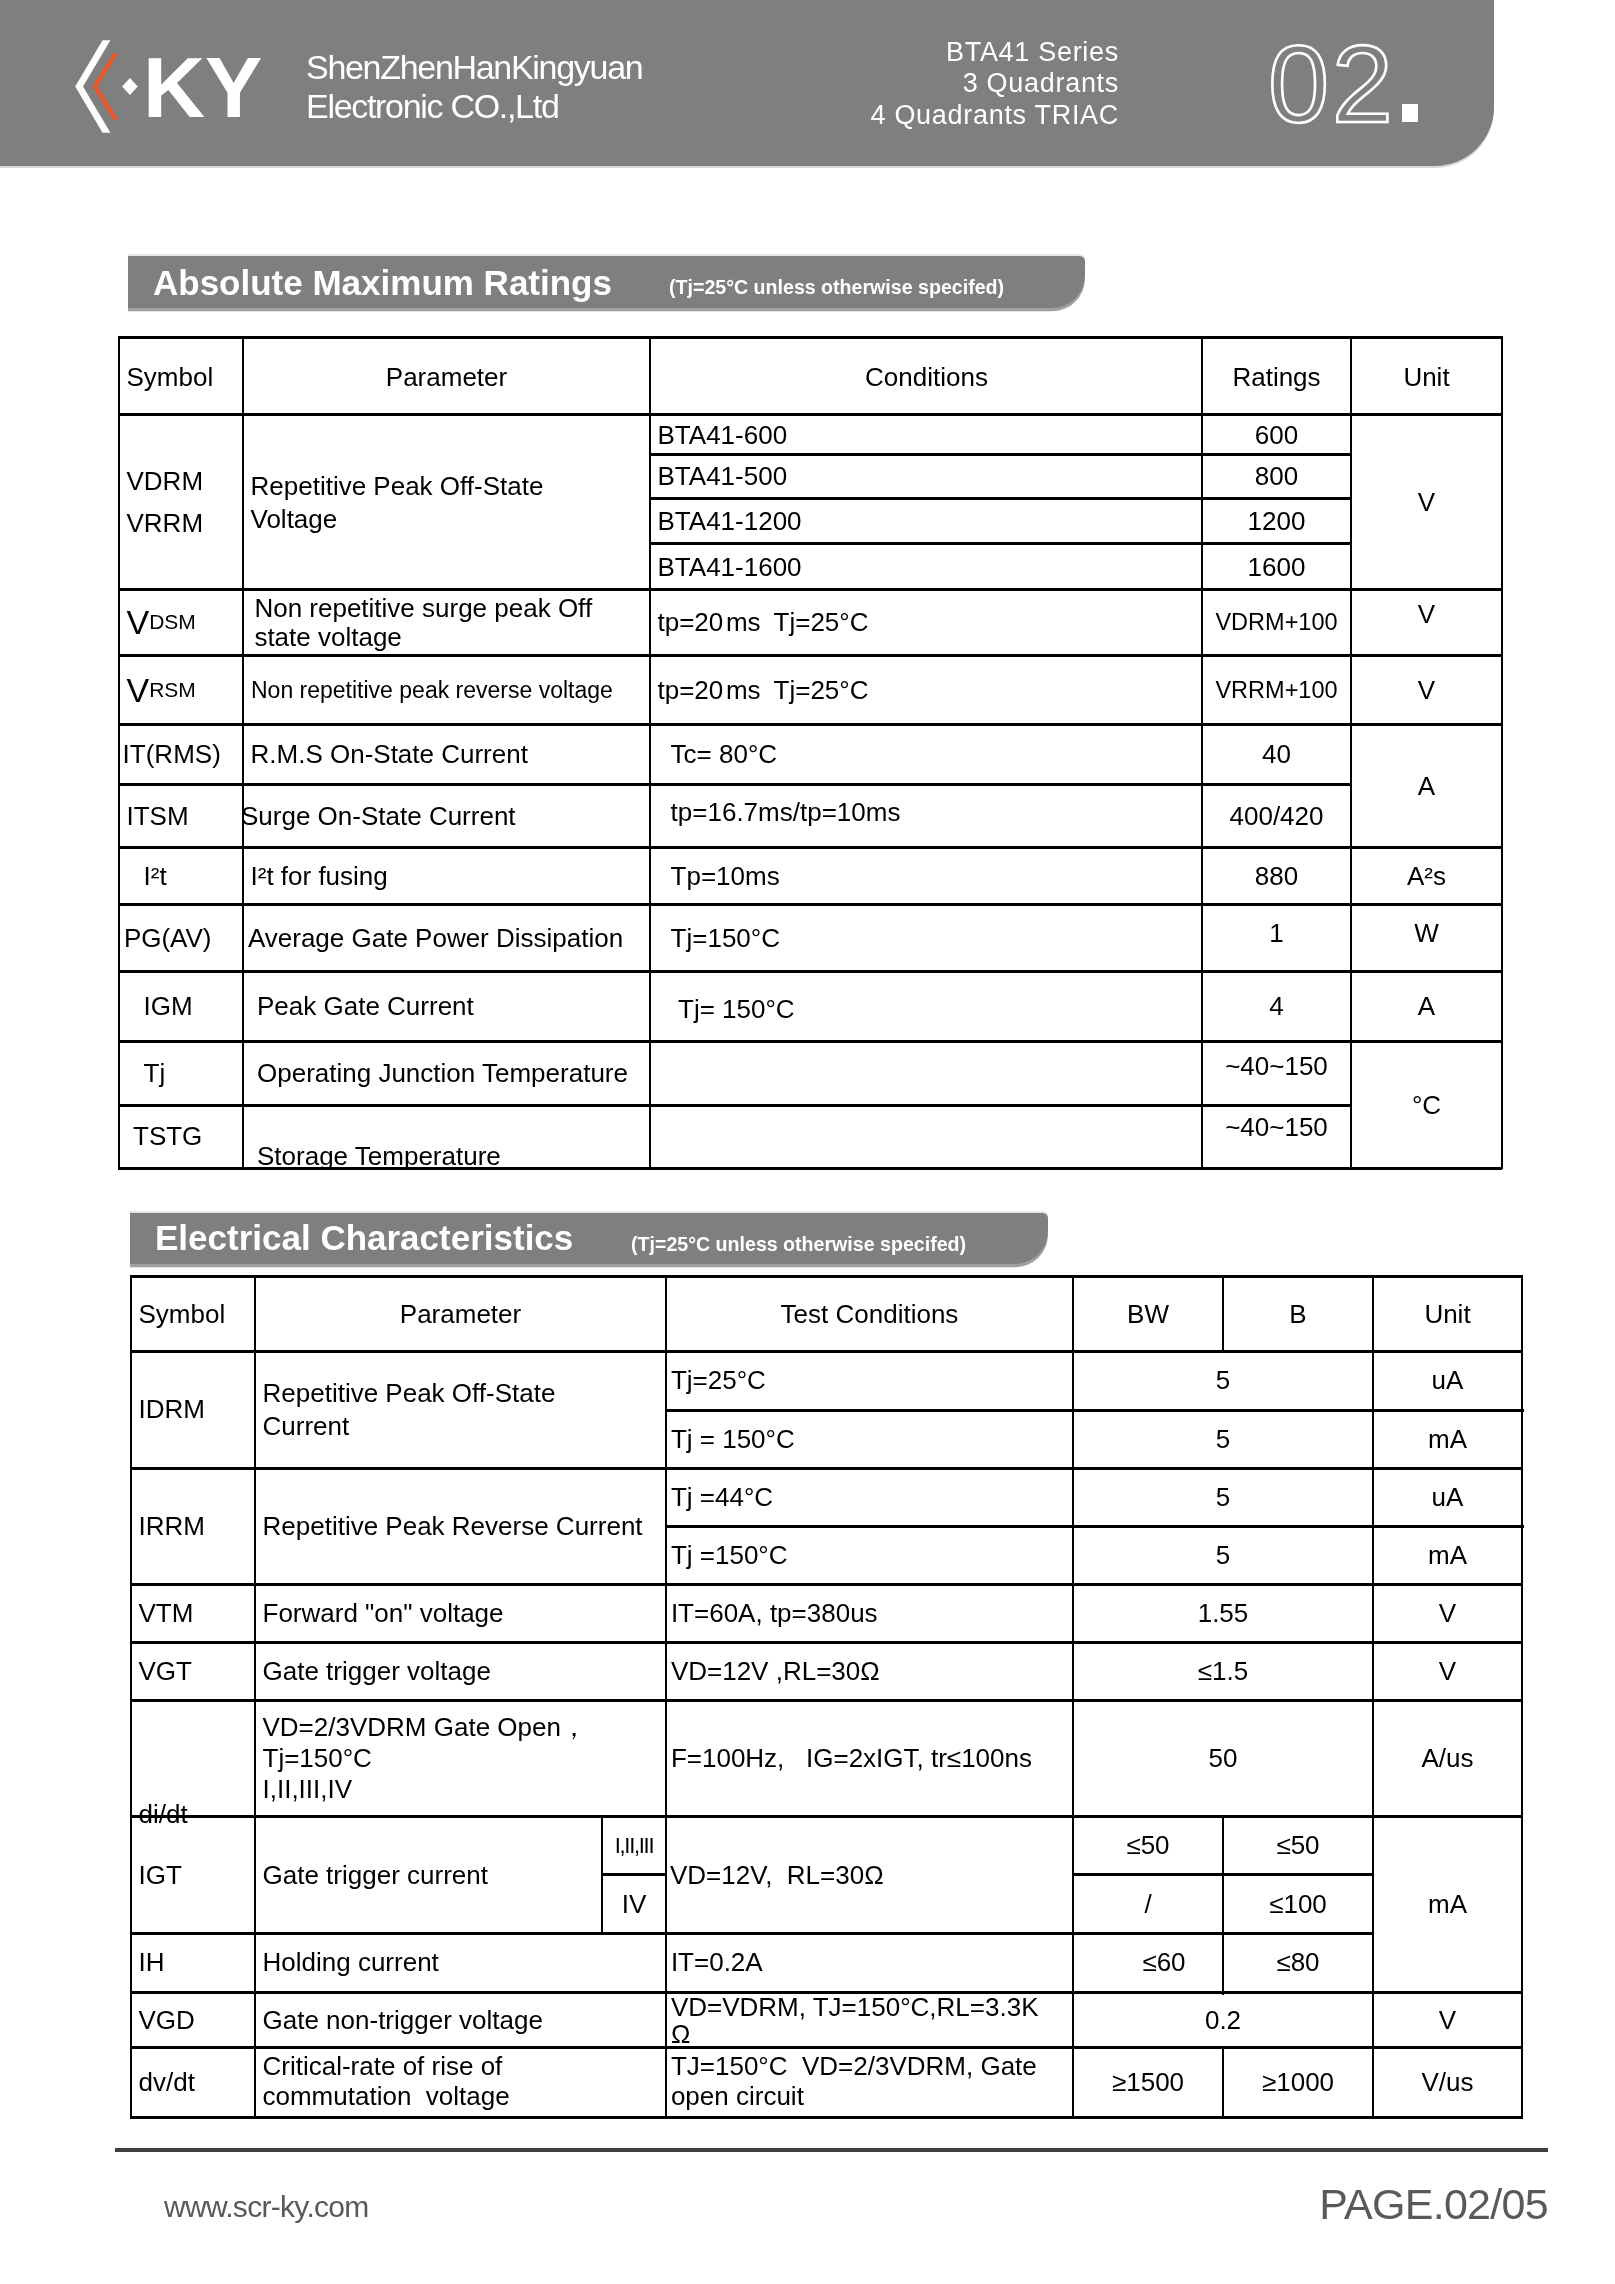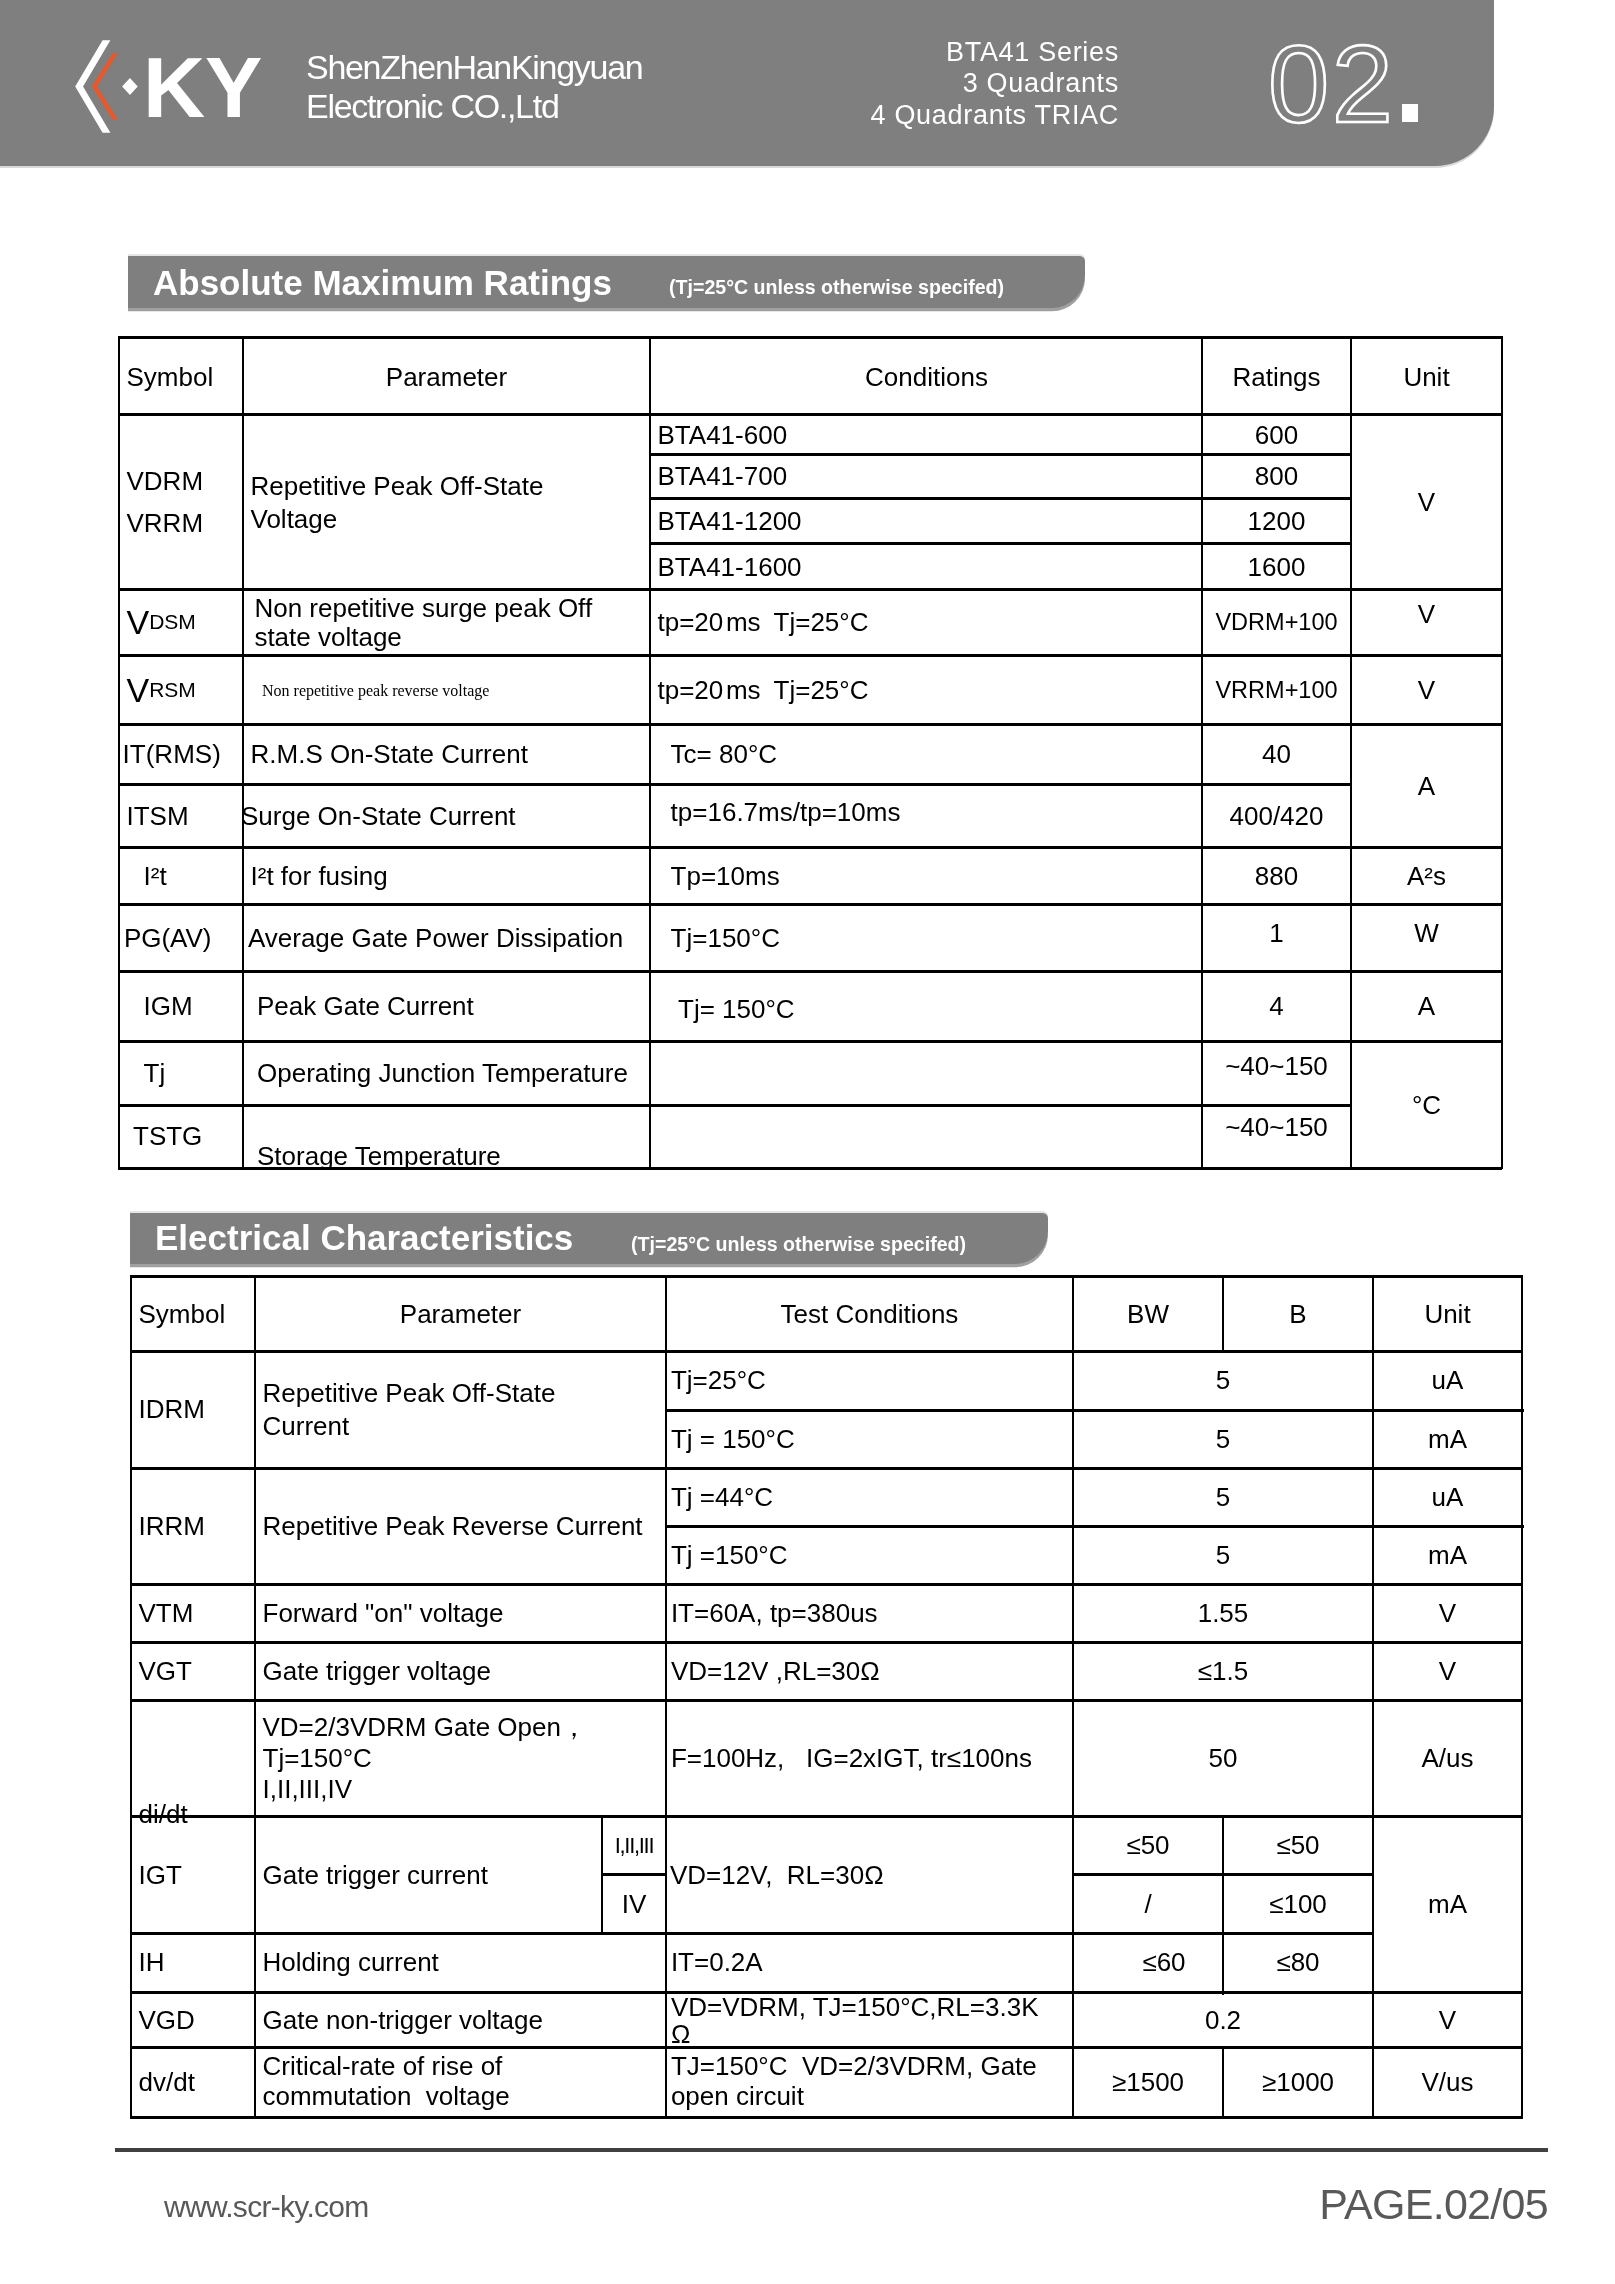--- a/index.html
+++ b/index.html
@@ -83,21 +83,21 @@
 
   <div class="cell l" style="left:120px; top:417px; width:122px; height:171px; flex-direction:column; align-items:flex-start; justify-content:center;">
     <span style="line-height:1.6;">VDRM</span>
     <span style="line-height:1.6;">VRRM</span>
   </div>
   <div class="cell l" style="left:244px; top:417px; width:405px; height:171px; flex-direction:column; align-items:flex-start; justify-content:center;">
     <span>Repetitive Peak Off-State</span>
     <span>Voltage</span>
   </div>
   <div class="cell l" style="left:651px; top:417px; width:551px; height:37px;">BTA41-600</div>
-  <div class="cell l" style="left:651px; top:456px; width:551px; height:40px;">BTA41-700</div>
+  <div class="cell l" style="left:651px; top:456px; width:551px; height:40px;">BTA41-500</div>
   <div class="cell l" style="left:651px; top:500px; width:551px; height:42px;">BTA41-1200</div>
   <div class="cell l" style="left:651px; top:546px; width:551px; height:42px;">BTA41-1600</div>
   <div class="cell c" style="left:1203px; top:417px; width:147px; height:37px;">600</div>
   <div class="cell c" style="left:1203px; top:456px; width:147px; height:40px;">800</div>
   <div class="cell c" style="left:1203px; top:500px; width:147px; height:42px;">1200</div>
   <div class="cell c" style="left:1203px; top:546px; width:147px; height:42px;">1600</div>
   <div class="cell c" style="left:1352px; top:417px; width:149px; height:171px;">V</div>
 
   <div class="cell l" style="left:120px; top:591px; width:122px; height:63px;">
     <span class="big-v">V</span>
@@ -116,21 +116,21 @@
     <span>V</span>
       <span style="font-size:23.5px; vertical-align:-3.9px;">DRM</span>
       <span>+100</span>
   </div>
   <div class="cell c" style="left:1352px; top:591px; width:149px; height:46px;">V</div>
 
   <div class="cell l" style="left:120px; top:658px; width:122px; height:65px;">
     <span class="big-v">V</span>
       <span class="sub">RSM</span>
   </div>
-  <div class="cell l" style="left:244px; top:658px; width:405px; height:65px; font-size:16px; padding-left:18px;font-family:Liberation Serif, serif;">Non repetitive peak reverse voltage</div>
+  <div class="cell l" style="left:244px; top:658px; width:405px; height:65px; font-size:23px; padding-left:7px;">Non repetitive peak reverse voltage</div>
   <div class="cell l" style="left:651px; top:658px; width:551px; height:65px;">
     <span>tp=20</span>
       <span style="vertical-align:-3.9px; margin-left:2.6px;">ms</span>
       <span style="margin-left:13px;">Tj=25°C</span>
   </div>
   <div class="cell c" style="left:1203px; top:658px; width:147px; height:65px; font-size:23.5px;">
     <span>V</span>
       <span style="vertical-align:-3.9px;">RRM</span>
       <span>+100</span>
   </div>

